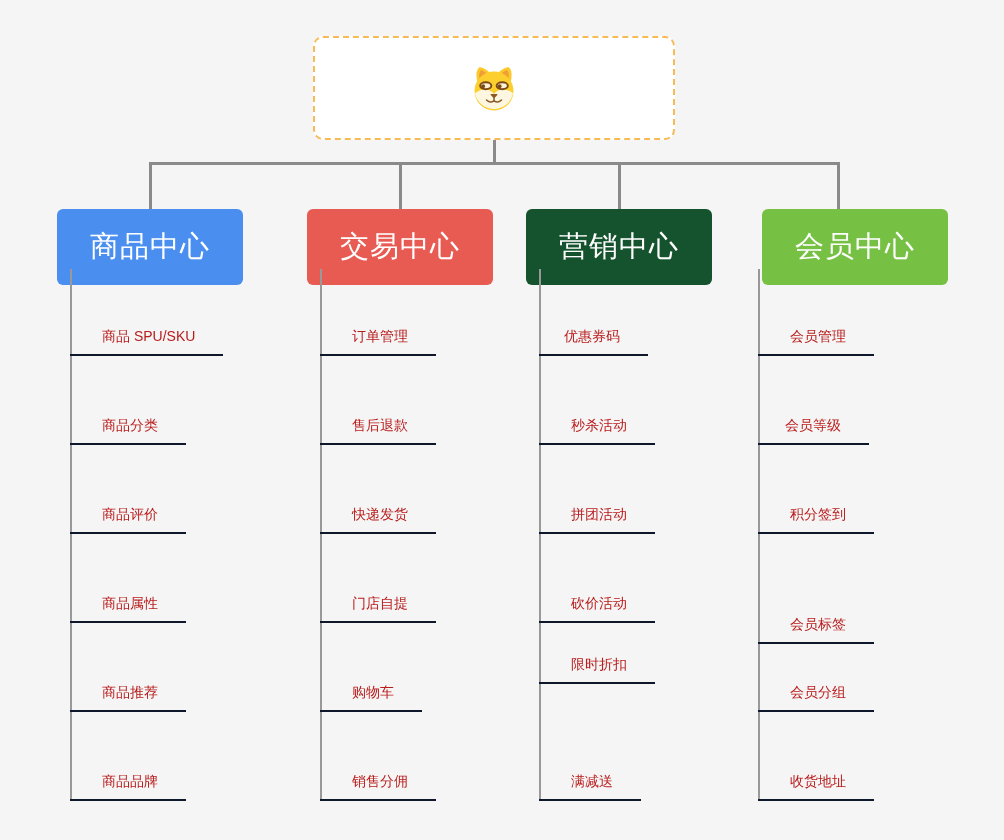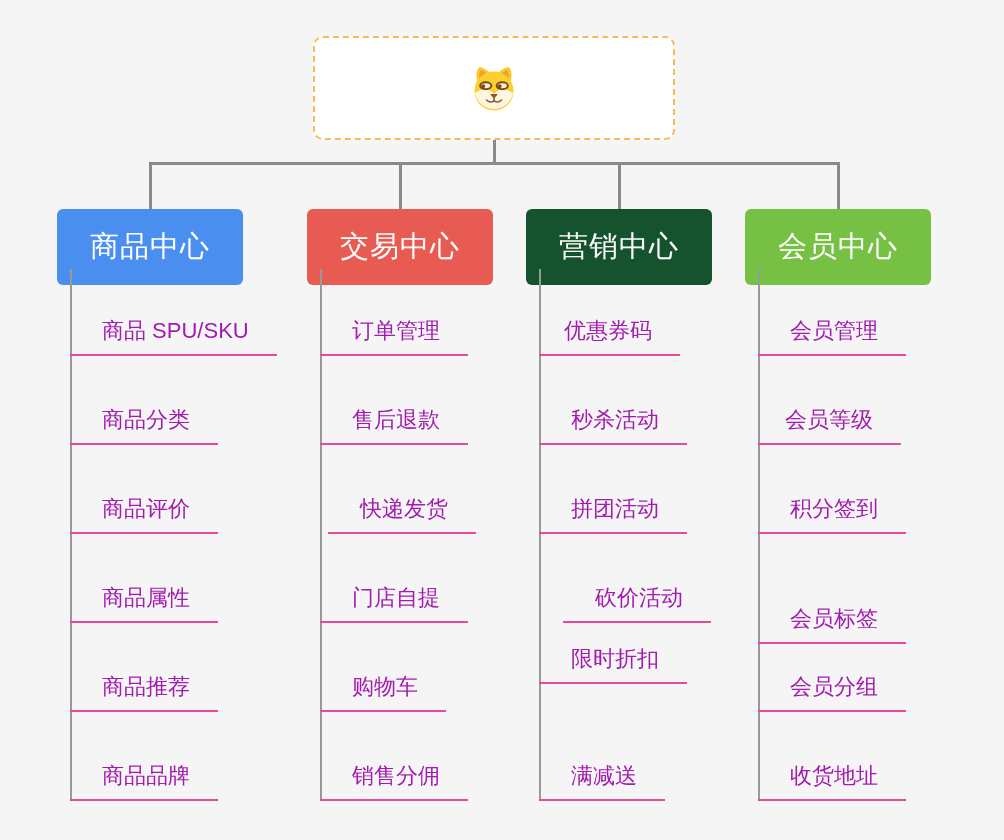--- a/index.html
+++ b/index.html
@@ -67,23 +67,23 @@
   }
 
   
   .branch-item {
     position: absolute;
     height: 42px;
     box-sizing: border-box;
     display: flex;
     align-items: flex-end;
     padding: 0 28px 8px 32px;
-    border-bottom: 2px solid #ec4899;
-    font-size: 22px;
-    color: #a21caf;
+    border-bottom: 2px solid #0f172a;
+    font-size: 14px;
+    color: #b91c1c;
     white-space: nowrap;
     cursor: default;
   }
 </style>
 </head>
 <body>
 
 <div class="canvas">
 
   <div class="root-node">
@@ -126,33 +126,33 @@
       <div class="branch-item" style="left: 70px; top: 314px;">商品 SPU/SKU</div>
       <div class="branch-item" style="left: 70px; top: 403px;">商品分类</div>
       <div class="branch-item" style="left: 70px; top: 492px;">商品评价</div>
       <div class="branch-item" style="left: 70px; top: 581px;">商品属性</div>
       <div class="branch-item" style="left: 70px; top: 670px;">商品推荐</div>
       <div class="branch-item" style="left: 70px; top: 759px;">商品品牌</div>
       <div class="branch-header" style="left: 307px; background: rgb(232, 91, 82);">交易中心</div>
       <div class="branch-vline" style="left: 320px; height: 532px;"></div>
       <div class="branch-item" style="left: 320px; top: 314px;">订单管理</div>
       <div class="branch-item" style="left: 320px; top: 403px;">售后退款</div>
-      <div class="branch-item" style="left: 328px; top: 492px;">快递发货</div>
+      <div class="branch-item" style="left: 320px; top: 492px;">快递发货</div>
       <div class="branch-item" style="left: 320px; top: 581px;">门店自提</div>
       <div class="branch-item" style="left: 320px; top: 670px;">购物车</div>
       <div class="branch-item" style="left: 320px; top: 759px;">销售分佣</div>
       <div class="branch-header" style="left: 526px; background: #14532d;">营销中心</div>
       <div class="branch-vline" style="left: 539px; height: 532px;"></div>
       <div class="branch-item" style="left: 539px; top: 314px; padding-left: 25px;">优惠券码</div>
       <div class="branch-item" style="left: 539px; top: 403px;">秒杀活动</div>
       <div class="branch-item" style="left: 539px; top: 492px;">拼团活动</div>
-      <div class="branch-item" style="left: 539px; top: 581px; margin-left: 24px;">砍价活动</div>
+      <div class="branch-item" style="left: 539px; top: 581px;">砍价活动</div>
       <div class="branch-item" style="left: 539px; top: 642px;">限时折扣</div>
       <div class="branch-item" style="left: 539px; top: 759px;">满减送</div>
-      <div class="branch-header" style="left: 745px; background: rgb(118, 193, 67);">会员中心</div>
+      <div class="branch-header" style="left: 762px; background: rgb(118, 193, 67);">会员中心</div>
       <div class="branch-vline" style="left: 758px; height: 532px;"></div>
       <div class="branch-item" style="left: 758px; top: 314px;">会员管理</div>
       <div class="branch-item" style="left: 758px; top: 403px; padding-left: 27px;">会员等级</div>
       <div class="branch-item" style="left: 758px; top: 492px;">积分签到</div>
       <div class="branch-item" style="left: 758px; top: 602px;">会员标签</div>
       <div class="branch-item" style="left: 758px; top: 670px;">会员分组</div>
       <div class="branch-item" style="left: 758px; top: 759px;">收货地址</div>
     </div>
 
 </div>

